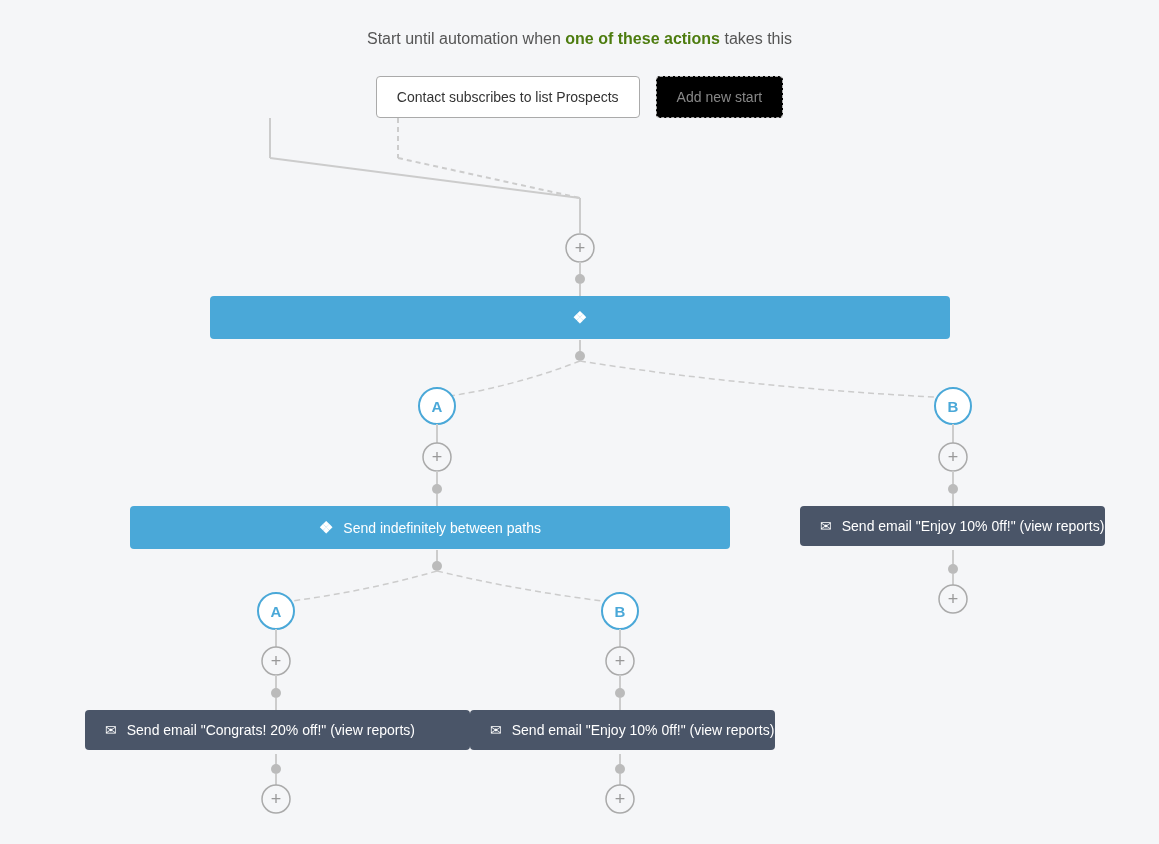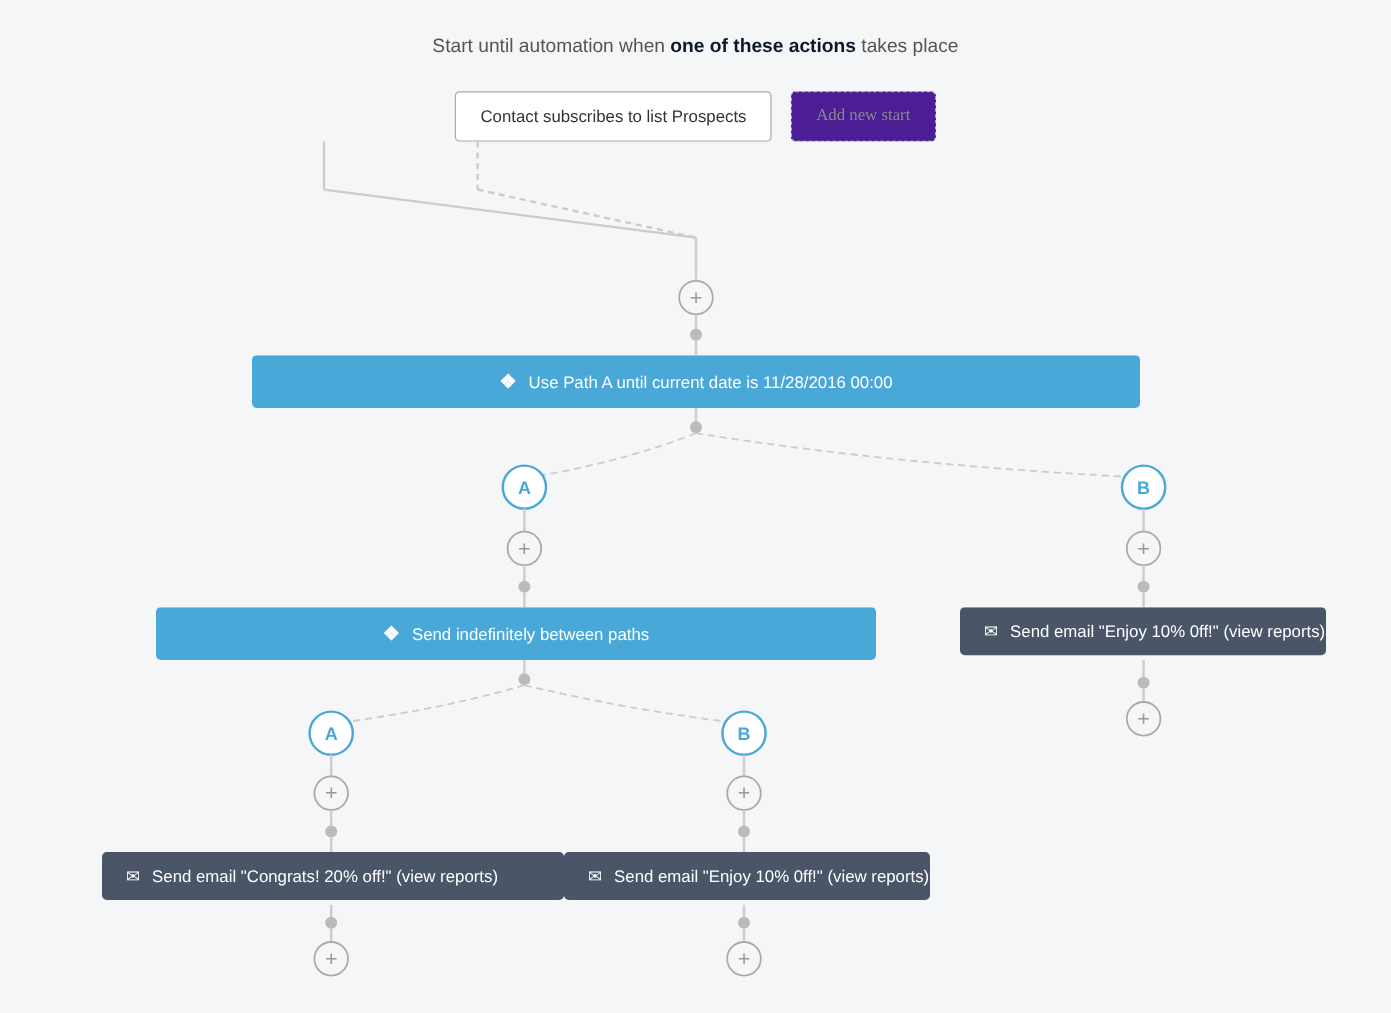--- a/index.html
+++ b/index.html
@@ -21,21 +21,21 @@
     }
 
     
     .header-text {
       font-size: 16px;
       color: #555;
       margin-bottom: 28px;
       text-align: center;
     }
     .header-text .highlight {
-      color: #0f172a;
+      color: #4d7c0f;
       font-weight: 600;
     }
 
     
     .start-row {
       display: flex;
       align-items: center;
       gap: 16px;
       margin-bottom: 0;
     }
@@ -48,26 +48,25 @@
       font-size: 14px;
       color: #333;
       cursor: pointer;
       white-space: nowrap;
     }
 
     .start-node-dashed {
       border: 1.5px dashed #aaa;
       border-radius: 4px;
       padding: 12px 20px;
-      background: #4c1d95;
+      background: #000000;
       font-size: 14px;
       color: #888;
       cursor: pointer;
       white-space: nowrap;
-      font-family: Liberation Serif, serif;
     }
 
     
     .action-node-blue {
       background: #4aa8d8;
       color: #fff;
       border-radius: 4px;
       padding: 12px 20px;
       font-size: 14px;
       display: flex;
@@ -102,21 +101,21 @@
 
     
 
   </style>
 </head>
 <body>
 
 <div class="canvas">
 
   <div class="header-text">
-    <span>Start until automation when </span><span class="highlight">one of these actions</span><span> takes place</span>
+    <span>Start until automation when </span><span class="highlight">one of these actions</span><span> takes this</span>
   </div>
 
   <div class="start-row">
     <div class="start-node">
       <span>Contact subscribes to list Prospects</span>
     </div>
     <div class="start-node-dashed">
       <span>Add new start</span>
     </div>
   </div>
@@ -134,21 +133,20 @@
     <text x="550" y="136" text-anchor="middle" fill="#999" font-size="18">+</text>
 
     <line x1="550" y1="144" x2="550" y2="158" stroke="#ccc" stroke-width="2"></line>
     <circle cx="550" cy="161" r="5" fill="#bbb"></circle>
 
     <line x1="550" y1="166" x2="550" y2="178" stroke="#ccc" stroke-width="2"></line>
 
     <foreignObject x="180" y="178" width="740" height="44">
       <div xmlns="http://www.w3.org/1999/xhtml" class="action-node-blue" style="justify-content: center;">
         <span class="split-icon">❖</span>
-        <span>Use Path A until current date is 11/28/2016 00:00</span>
       </div>
     </foreignObject>
 
     <line x1="550" y1="222" x2="550" y2="235" stroke="#ccc" stroke-width="2"></line>
     <circle cx="550" cy="238" r="5" fill="#bbb"></circle>
 
     <path d="M550,243 Q480,270 407,280" stroke="#ccc" stroke-width="1.5" stroke-dasharray="6,4" fill="none"></path>
     <path d="M550,243 Q720,270 923,280" stroke="#ccc" stroke-width="1.5" stroke-dasharray="6,4" fill="none"></path>
 
     <circle cx="407" cy="288" r="18" stroke="#4aa8d8" stroke-width="2" fill="#fff"></circle>

